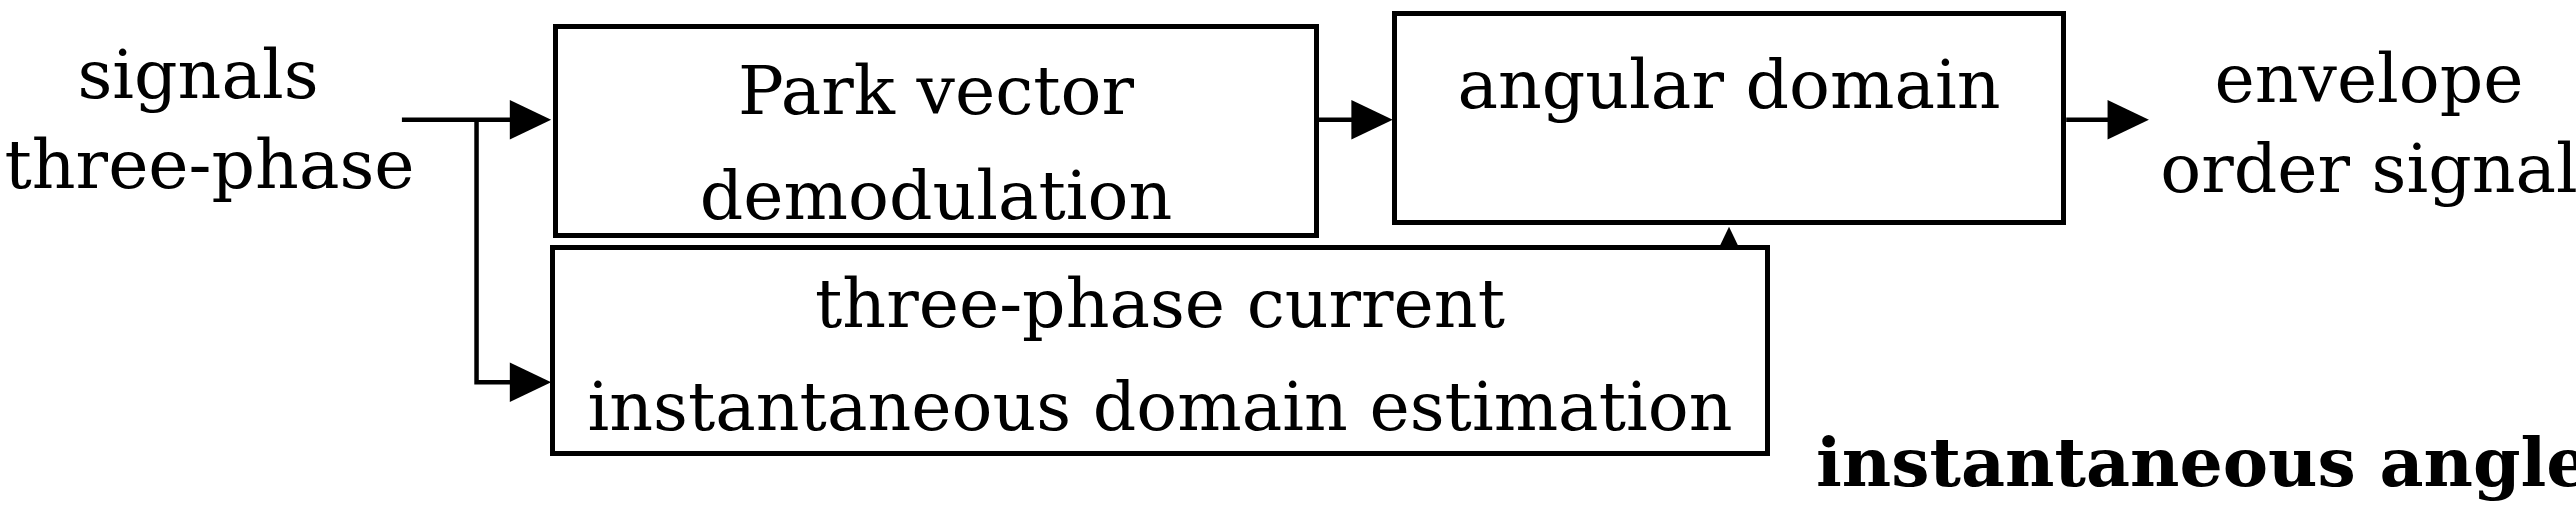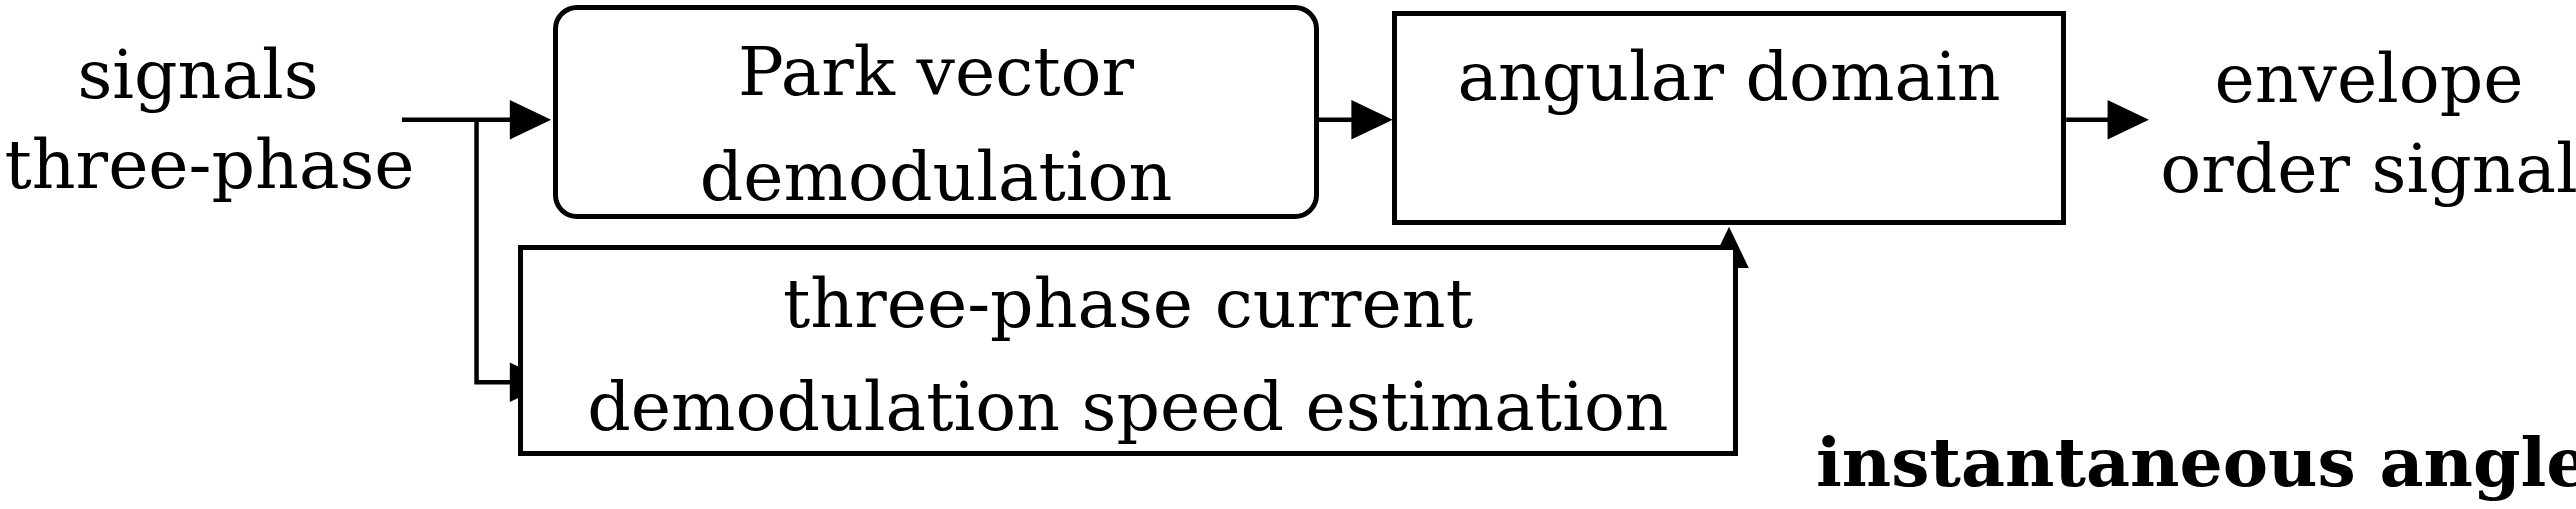--- a/index.html
+++ b/index.html
@@ -20,25 +20,25 @@
     border:5.4px solid #000000;
     background:#ffffff;
   }
   .box .inner {
     width:100%;
     text-align:center;
     font-size:68px;
     line-height:105px;
   }
   .line { display:block; }
-  #box-park      { left:553px;  top:5px;  width:766px;  height:214px;border-radius:24px; }
+  #box-park      { left:553px;  top:24px;  width:766px;  height:214px; }
   #box-park .inner { padding-top:9px; }
   #box-resampling{ left:1392px; top:10.8px;  width:674px;  height:214px; }
-  #box-resampling .inner { padding-top:8px; }
-  #box-speed     { left:518px;  top:245px; width:1220px; height:211px; }
+  #box-resampling .inner { padding-top:16px; }
+  #box-speed     { left:550px;  top:245px; width:1220px; height:211px; }
   #box-speed .inner { padding-top:1.8px; line-height:103px; }
   #label-input   { left:4.5px;    top:30px;  width:387px; }
   #label-output  { left:2153px; top:34px;  width:432px; }
   #label-angle   { left:1816px; top:417px; width:665px; line-height:90px;font-weight:bold; }
 </style>
 </head>
 <body>
 
 <div class="stage">
 
@@ -79,21 +79,21 @@
 
   <div class="box" id="box-resampling">
     <div class="inner">
       <span class="line">angular domain</span>
     </div>
   </div>
 
   <div class="box" id="box-speed">
     <div class="inner">
       <span class="line">three-phase current</span>
-      <span class="line">demodulation speed estimation</span>
+      <span class="line">instantaneous domain estimation</span>
     </div>
   </div>
 
   <div class="txt label" id="label-output">
     <span class="line">envelope</span>
     <span class="line">order signal</span>
   </div>
 
   <div class="txt" id="label-angle">
     <span class="line">instantaneous angle</span>

